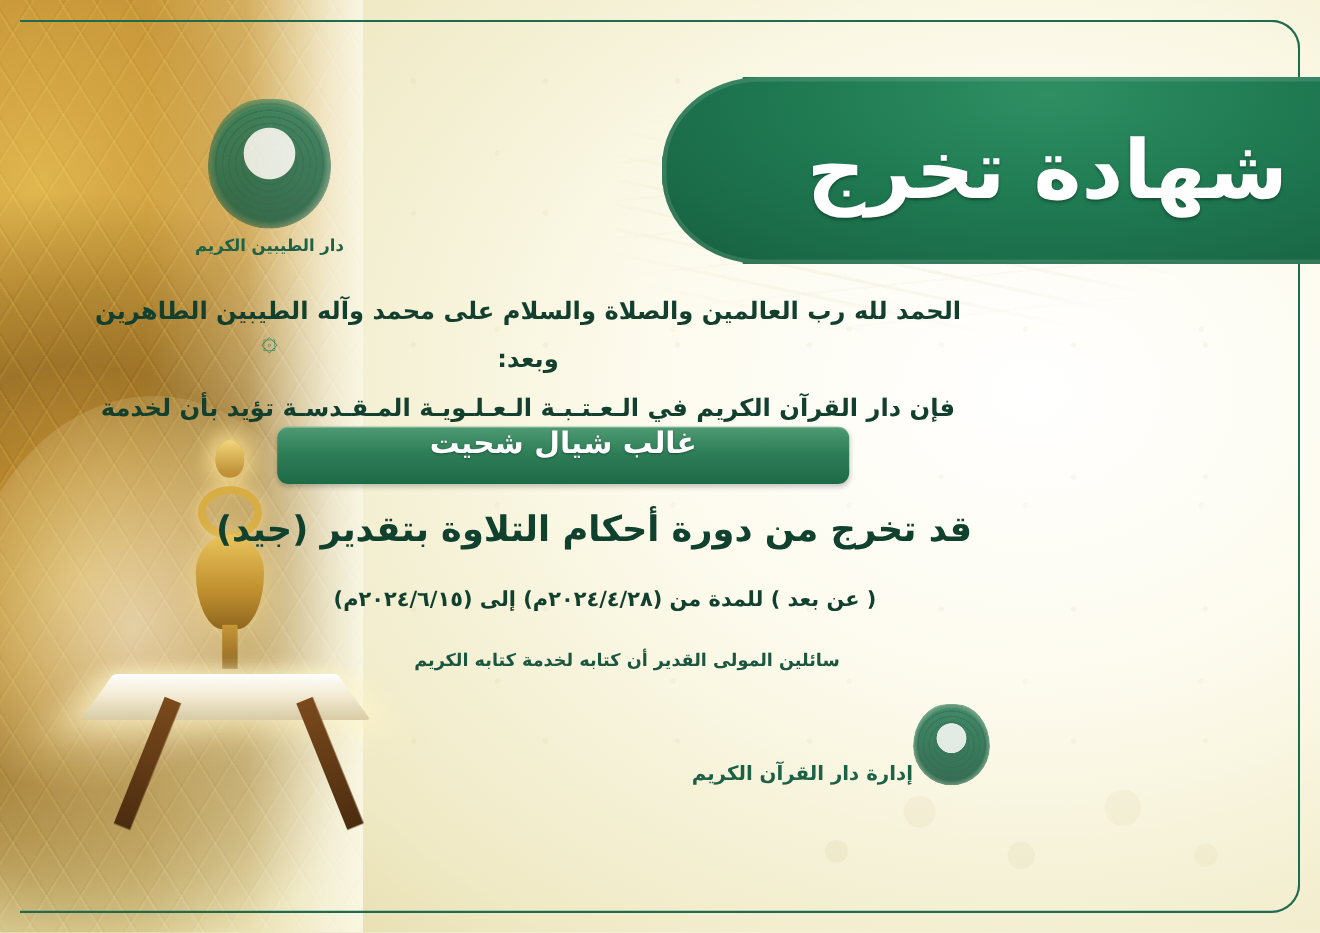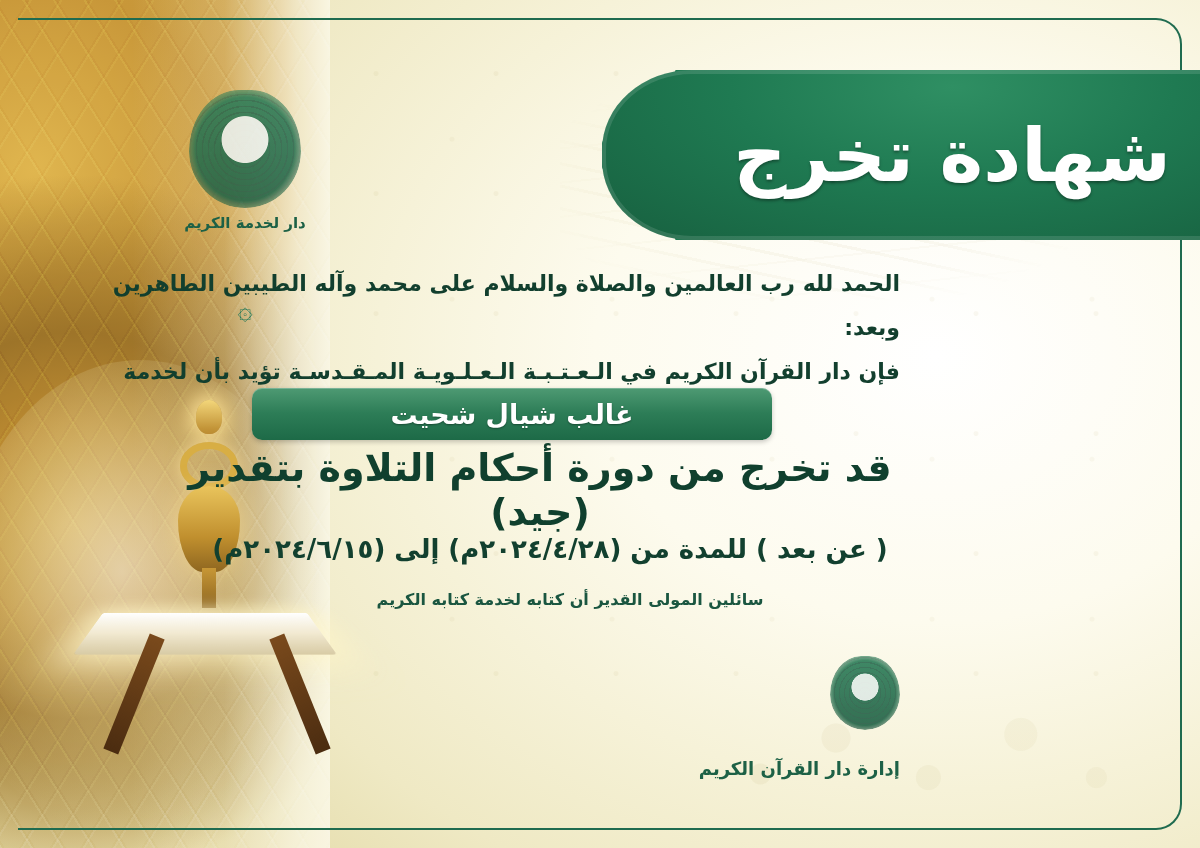--- a/index.html
+++ b/index.html
@@ -218,82 +218,83 @@
     text-align: center;
     line-height: 40px;
   }
 
   
   .body-text {
     position: absolute;
     right: 300px;
     left: 60px;
     top: 262px;
+    text-align: center;
     color: #12402f;
   }
   .line-1, .line-2 {
     font-size: 22px;
     font-weight: bold;
     color: #123f2e;
     line-height: 2.0;
     letter-spacing: .2px;
   }
 
   .name-bar {
     position: absolute;
     left: 252px;
     width: 520px;
     top: 388px;
     height: 52px;
     border-radius: 10px;
     background: linear-gradient(180deg, #4e9a73 0%, #2d7d57 48%, #1d6a47 100%);
     box-shadow: 0 2px 5px rgba(0,0,0,.22), inset 0 1px 0 rgba(255,255,255,.25);
-    display: flex; align-items: center; justify-content: center;
+    display: flex; justify-content: center;
   }
   .name-bar span {
     color: #ffffff;
     font-size: 27px;
     font-weight: bold;
     text-shadow: 0 1px 2px rgba(0,0,0,.35);
   }
 
   .course-line {
     position: absolute;
     left: 180px; right: 300px;
-    top: 446px;
+    top: 462px;
     text-align: center;
     color: #10402e;
-    font-size: 38px;
+    font-size: 32px;
     font-weight: bold;
   }
   .period-line {
     position: absolute;
     left: 200px; right: 300px;
     top: 534px;
     text-align: center;
     color: #12402f;
-    font-size: 26px;
+    font-size: 19px;
     font-weight: bold;
   }
   .wish-line {
     position: absolute;
     left: 240px; right: 300px;
     top: 590px;
     text-align: center;
     color: #1a5640;
     font-size: 16px;
     font-weight: bold;
   }
 
   
   .seal-bottom {
     position: absolute;
     left: 0; right: 300px;
-    top: 656px;
-    display: flex; flex-direction: column; align-items: flex-start;
+    top: 640px;
+    display: flex; flex-direction: row; align-items: flex-end;
   }
   .seal-bottom .emblem {
     width: 70px; height: 74px;
     border-radius: 44% 44% 50% 50% / 52% 52% 48% 48%;
     background:
       radial-gradient(circle at 50% 42%, rgba(255,255,255,.85) 0 24%, rgba(255,255,255,0) 25%),
       repeating-radial-gradient(circle at 50% 50%, rgba(40,90,70,.55) 0 1.2px, rgba(0,0,0,0) 1.2px 5px),
       linear-gradient(180deg, #2c7d59, #1e5f43);
     -webkit-mask-image: radial-gradient(ellipse at 50% 50%, #000 62%, rgba(0,0,0,.35) 80%, rgba(0,0,0,0) 100%);
             mask-image: radial-gradient(ellipse at 50% 50%, #000 62%, rgba(0,0,0,.35) 80%, rgba(0,0,0,0) 100%);
@@ -322,21 +323,21 @@
     <div class="stand-l"></div>
     <div class="stand-r"></div>
   </div>
   <div class="watermark"></div>
   <div class="watermark-calli"></div>
   <div class="floral"></div>
   <div class="frame"></div>
 
   <div class="seal-top">
     <div class="seal-emblem"></div>
-    <div class="seal-caption">دار لخدمة الكريم</div>
+    <div class="seal-caption">دار الطيبين الكريم</div>
   </div>
   <div class="divider-ornament">۞</div>
 
   <div class="title-plaque">
     <div class="plaque-scallop"></div>
     <div class="plaque-shape"></div>
     <div class="plaque-title">شهادة تخرج</div>
   </div>
 
   <div class="body-text">

